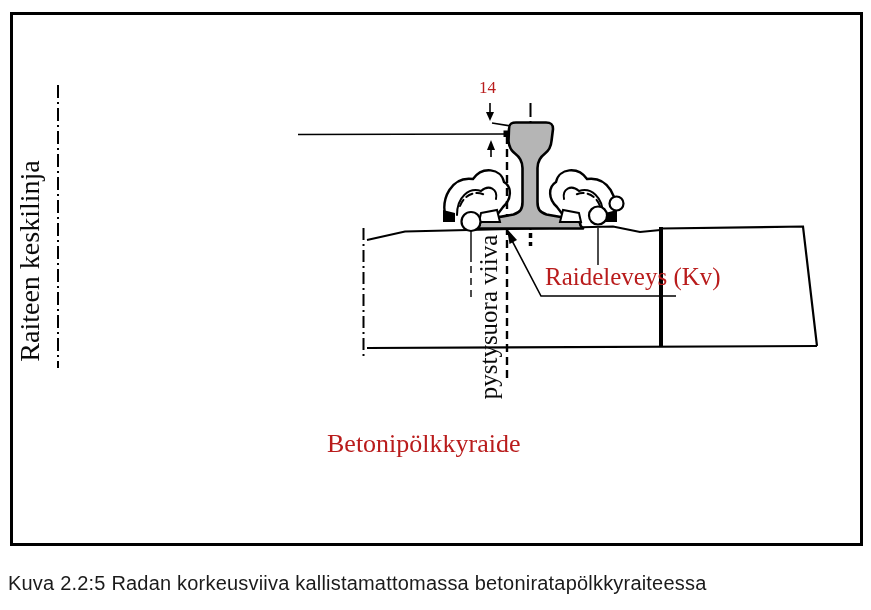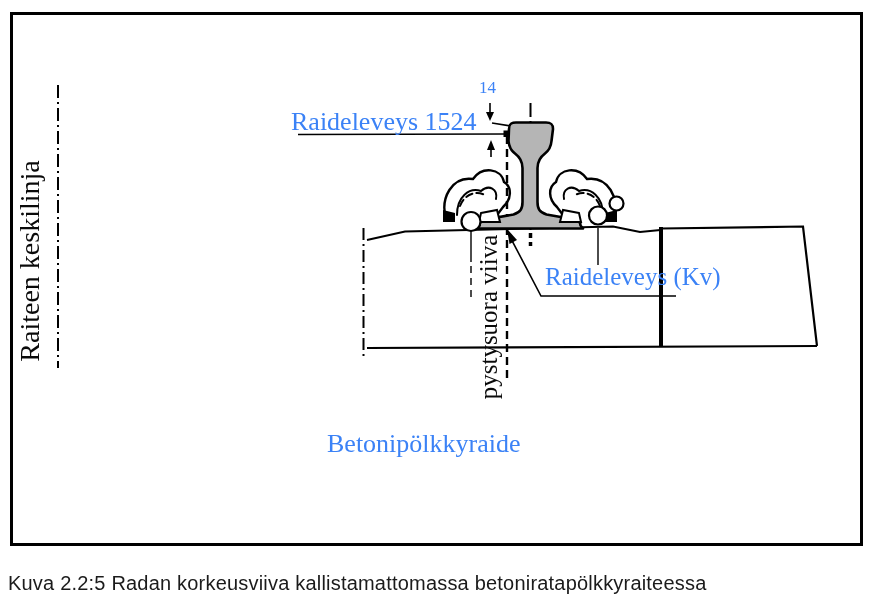--- a/index.html
+++ b/index.html
@@ -1,20 +1,20 @@
 <!DOCTYPE html>
 <html><head>
 <meta charset="utf-8">
 <style>
   html,body{margin:0;padding:0;background:#ffffff;}
   body{width:871px;height:610px;position:relative;overflow:hidden;
        font-family:"Liberation Serif","DejaVu Serif",serif;}
   .stage{position:absolute;left:0;top:0;width:871px;height:610px;}
   svg.art{position:absolute;left:0;top:0;}
-  .lbl{position:absolute;color:#3b82f6;line-height:1.08;white-space:nowrap;}
+  .lbl{position:absolute;color:#b91c1c;line-height:1.08;white-space:nowrap;}
   .lbl-gauge{left:291px;top:108px;font-size:26px;}
   .lbl-14{left:479px;top:79px;font-size:17px;}
   .lbl-kv{left:545px;top:263px;font-size:25px;}
   .lbl-betoni{left:327px;top:430px;font-size:26px;font-family:Liberation Serif, serif;}
   .rot{position:absolute;color:#0a0a0a;text-align:center;transform:rotate(-90deg);
        transform-origin:center center;line-height:1;white-space:nowrap;}
   .lbl-pysty{left:395px;top:303px;width:190px;height:28px;font-size:25px;}
   .lbl-raiteen{left:-74px;top:246px;width:210px;height:30px;font-size:28px;}
   .caption{position:absolute;left:8px;top:572px;font-size:20px;
        letter-spacing:.2px;font-family:"Liberation Sans","DejaVu Sans",sans-serif;
@@ -97,21 +97,20 @@
       <circle cx="616.5" cy="203.5" r="7" fill="#fff" stroke-width="2.2"></circle>
       <circle cx="598" cy="215.5" r="9" fill="#fff" stroke-width="2.2"></circle>
     </g>
 
     <g>
       <polyline points="507,231 541,296 676,296" fill="none" stroke="#000" stroke-width="1.6"></polyline>
       <polygon points="507,229 517,240 509.5,244" fill="#000" stroke="none"></polygon>
     </g>
   </svg>
 
-  <div class="lbl lbl-gauge">Raideleveys 1524</div>
 
   <div class="lbl lbl-14">14</div>
 
   <div class="lbl lbl-kv">Raideleveys (Kv)</div>
 
   <div class="lbl lbl-betoni">Betonipölkkyraide</div>
 
   <div class="rot lbl-pysty">pystysuora viiva</div>
 
   <div class="rot lbl-raiteen">Raiteen keskilinja</div>

